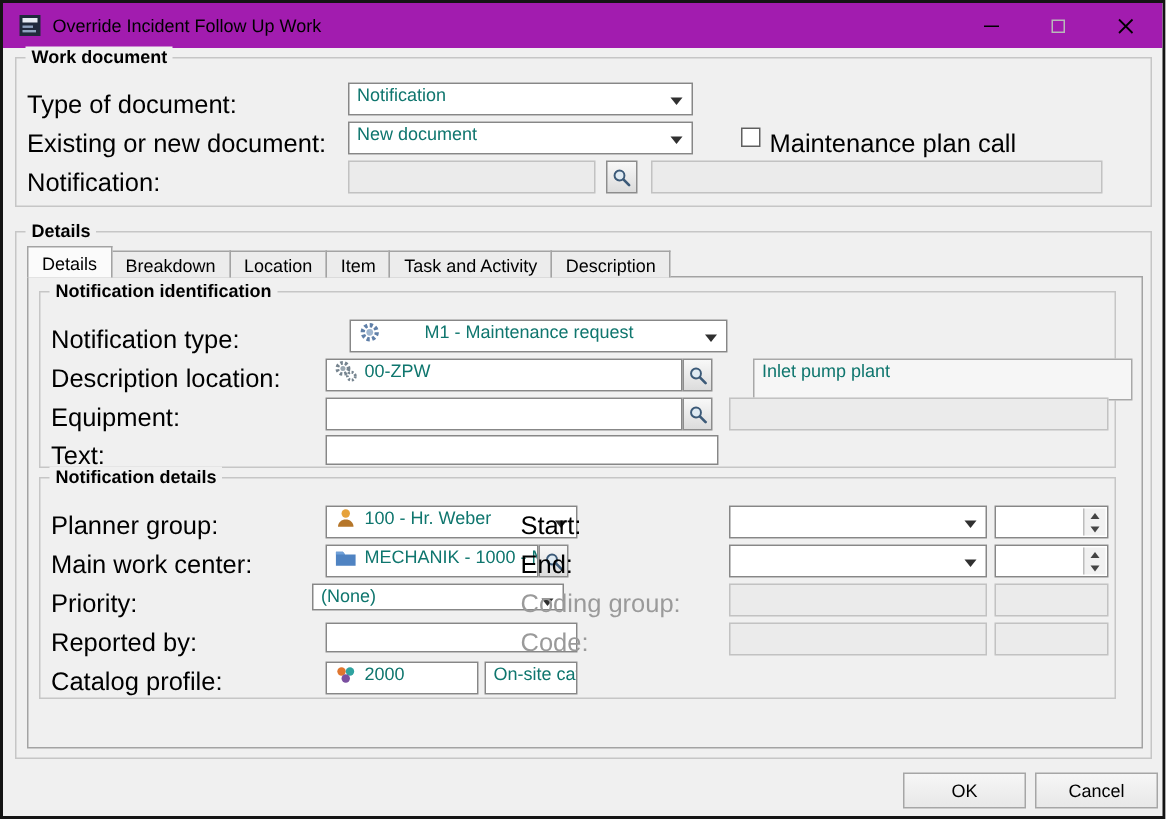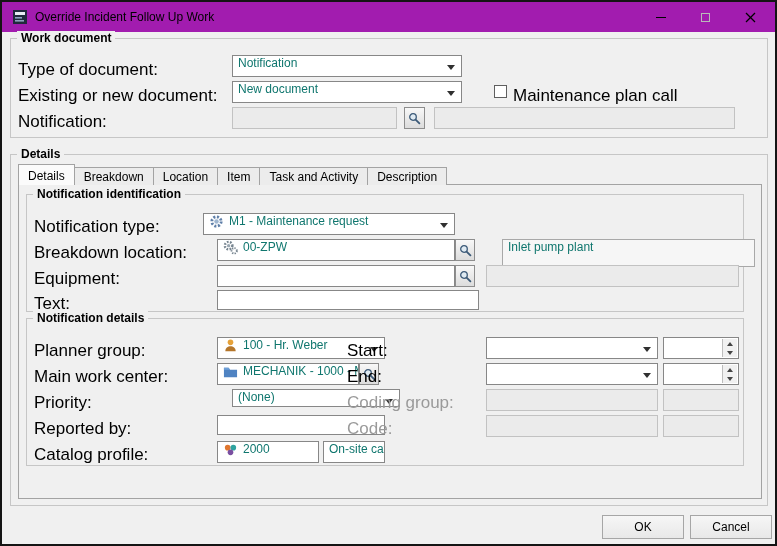--- a/index.html
+++ b/index.html
@@ -124,30 +124,30 @@
     <div class="tab">Task and Activity</div>
     <div class="tab">Description</div>
   </div>
   <div class="panel"></div>
 
   <div class="group" style="left:24px; top:192px; width:718px; height:118px;">
     <span class="group-label">Notification identification</span>
   </div>
 
   <div class="lbl" style="left:32px; top:215px;">Notification type:</div>
-  <div class="input combo" style="left:201px; top:211px; width:252px; height:22px;">
+  <div class="input combo" style="left:231px; top:211px; width:252px; height:22px;gap:24px;">
     <svg class="fld-icon" viewBox="0 0 16 16">
         <circle cx="8" cy="8" r="5" fill="none" stroke="#5f7fa8" stroke-width="3" stroke-dasharray="2.2 1.7"></circle>
         <circle cx="8" cy="8" r="2.4" fill="#9fb6d0"></circle>
       </svg>
     <span>M1 - Maintenance request</span>
     <i class="arrow"></i>
   </div>
 
-  <div class="lbl" style="left:32px; top:241px;">Breakdown location:</div>
+  <div class="lbl" style="left:32px; top:241px;">Description location:</div>
   <div class="input" style="left:215px; top:237px; width:238px; height:22px;">
     <svg class="fld-icon" viewBox="0 0 16 16">
         <circle cx="6" cy="6" r="4" fill="none" stroke="#76848f" stroke-width="2.6" stroke-dasharray="1.8 1.5"></circle>
         <circle cx="6" cy="6" r="1.8" fill="#9aa7b1"></circle>
         <circle cx="12" cy="11.5" r="2.8" fill="none" stroke="#76848f" stroke-width="2" stroke-dasharray="1.4 1.2"></circle>
       </svg>
     <span>00-ZPW</span>
   </div>
   <div class="search-btn" style="left:453px; top:237px; width:20px;">
     <svg width="13" height="13" viewBox="0 0 13 13">
@@ -235,21 +235,21 @@
         <div>
           <i class="tri-up"></i>
         </div>
         <div>
           <i class="tri-down"></i>
         </div>
       </div>
   </div>
 
   <div class="lbl" style="left:32px; top:391px;">Priority:</div>
-  <div class="input combo" style="left:230px; top:387px; width:168px; height:18px;">
+  <div class="input combo" style="left:206px; top:387px; width:168px; height:18px;">
     <span>(None)</span>
     <i class="arrow"></i>
   </div>
 
   <div class="lbl dim" style="left:345px; top:391px;">Coding group:</div>
   <div class="input disabled" style="left:484px; top:387px; width:172px; height:22px;">
     <span></span>
   </div>
   <div class="input disabled" style="left:661px; top:387px; width:76px; height:22px;">
     <span></span>

